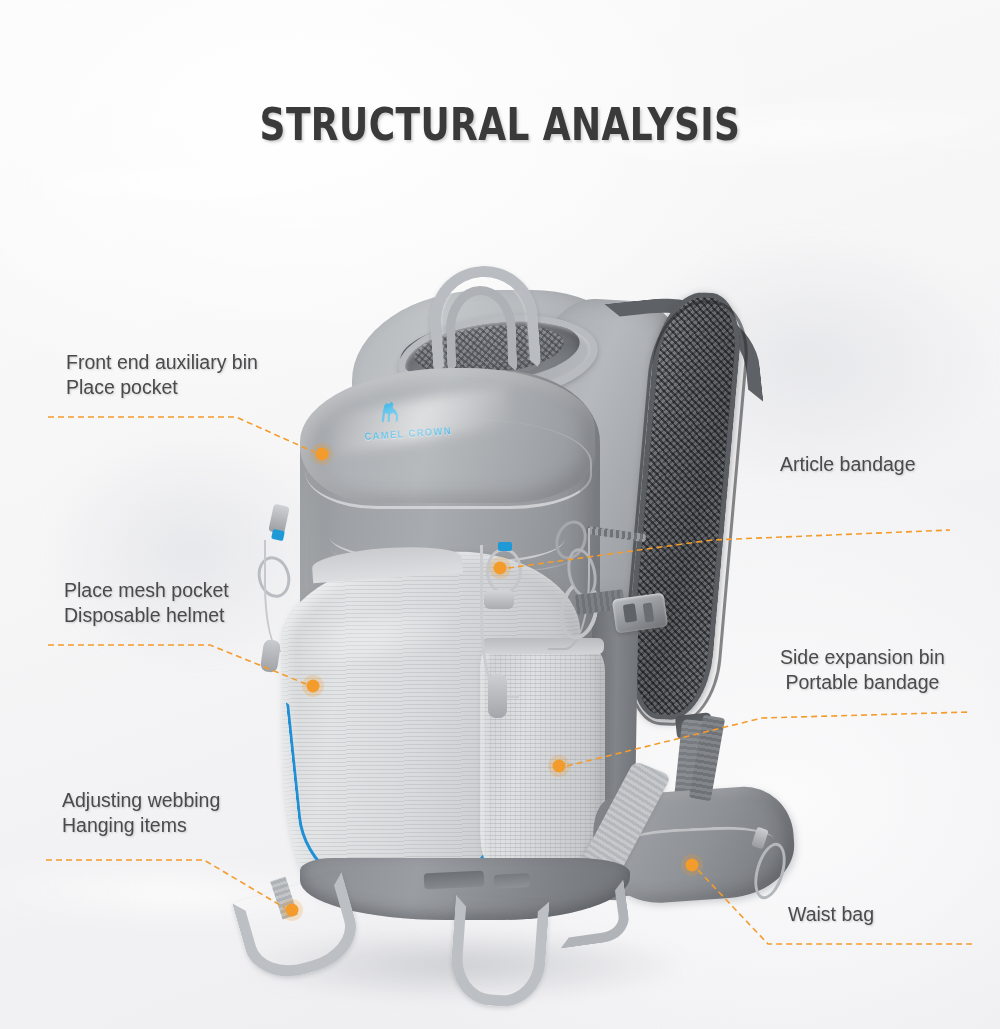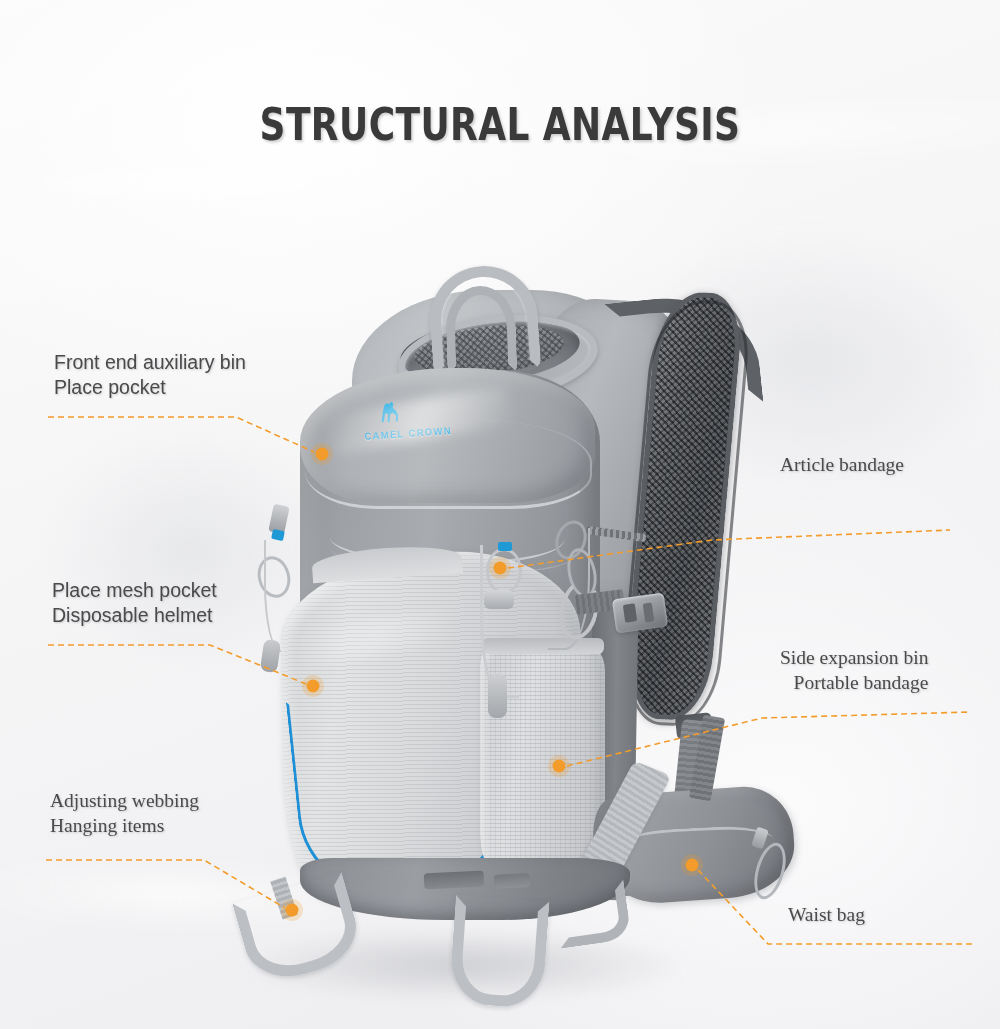--- a/index.html
+++ b/index.html
@@ -30,22 +30,22 @@
     color:#3a3a3a;
     transform:scaleX(.80);
     text-shadow:2px 2px 3px rgba(120,120,120,.35);
     white-space:nowrap;
   }
 
   
   .callout{position:absolute;color:#4a4a4a;font-size:19.5px;line-height:25px;white-space:nowrap;
            text-shadow:1px 1px 2px rgba(170,170,175,.55);}
   .callout .l2{display:block;}
-  .callout.left{text-align:left;}
-  .callout.right{text-align:right;font-family:Liberation Serif, serif;}
+  .callout.left{text-align:left;margin-left:12px;}
+  .callout.right{text-align:center;}
 
   
   #leaders{position:absolute;left:0;top:0;width:1000px;height:1029px;pointer-events:none;}
 
   
   #pack{position:absolute;left:0;top:0;width:1000px;height:1029px;}
   .p{position:absolute;}
 
   
   #pack-shadow{
@@ -496,19 +496,19 @@
         <circle cx="559" cy="766" r="11" fill="#F39C2B" opacity="0.22"></circle>
         <circle cx="559" cy="766" r="6.5" fill="#F39C2B"></circle>
         <circle cx="692" cy="865" r="11" fill="#F39C2B" opacity="0.22"></circle>
         <circle cx="692" cy="865" r="6.5" fill="#F39C2B"></circle>
       </g>
   </svg>
 
   <div id="callout-layer">
       <div class="callout left" style="left: 54px; top: 350px;"><span class="l1">Front end auxiliary bin</span><span class="l2">Place pocket</span></div>
       <div class="callout left" style="left: 52px; top: 578px;"><span class="l1">Place mesh pocket</span><span class="l2">Disposable helmet</span></div>
-      <div class="callout left" style="left: 50px; top: 788px; font-family: Liberation Serif, serif;"><span class="l1">Adjusting webbing</span><span class="l2">Hanging items</span></div>
+      <div class="callout left" style="left: 50px; top: 788px;"><span class="l1">Adjusting webbing</span><span class="l2">Hanging items</span></div>
       <div class="callout right" style="left: 780px; top: 452px;"><span class="l1">Article bandage</span></div>
       <div class="callout right" style="left: 780px; top: 645px;"><span class="l1">Side expansion bin</span><span class="l2">Portable bandage</span></div>
       <div class="callout right" style="left: 788px; top: 902px;"><span class="l1">Waist bag</span></div>
     </div>
 
 </div>
 
 </body></html>

